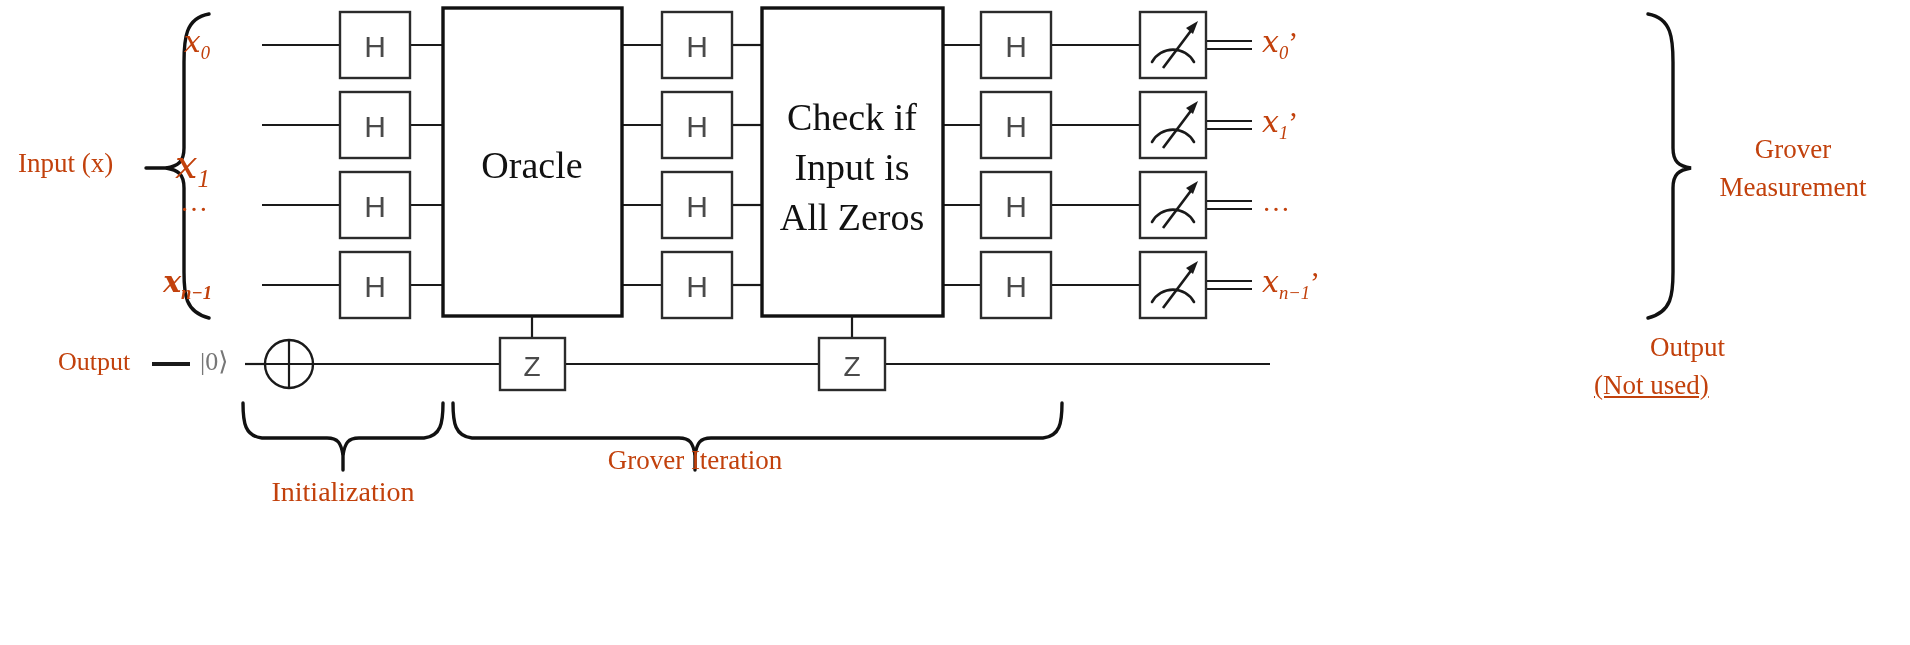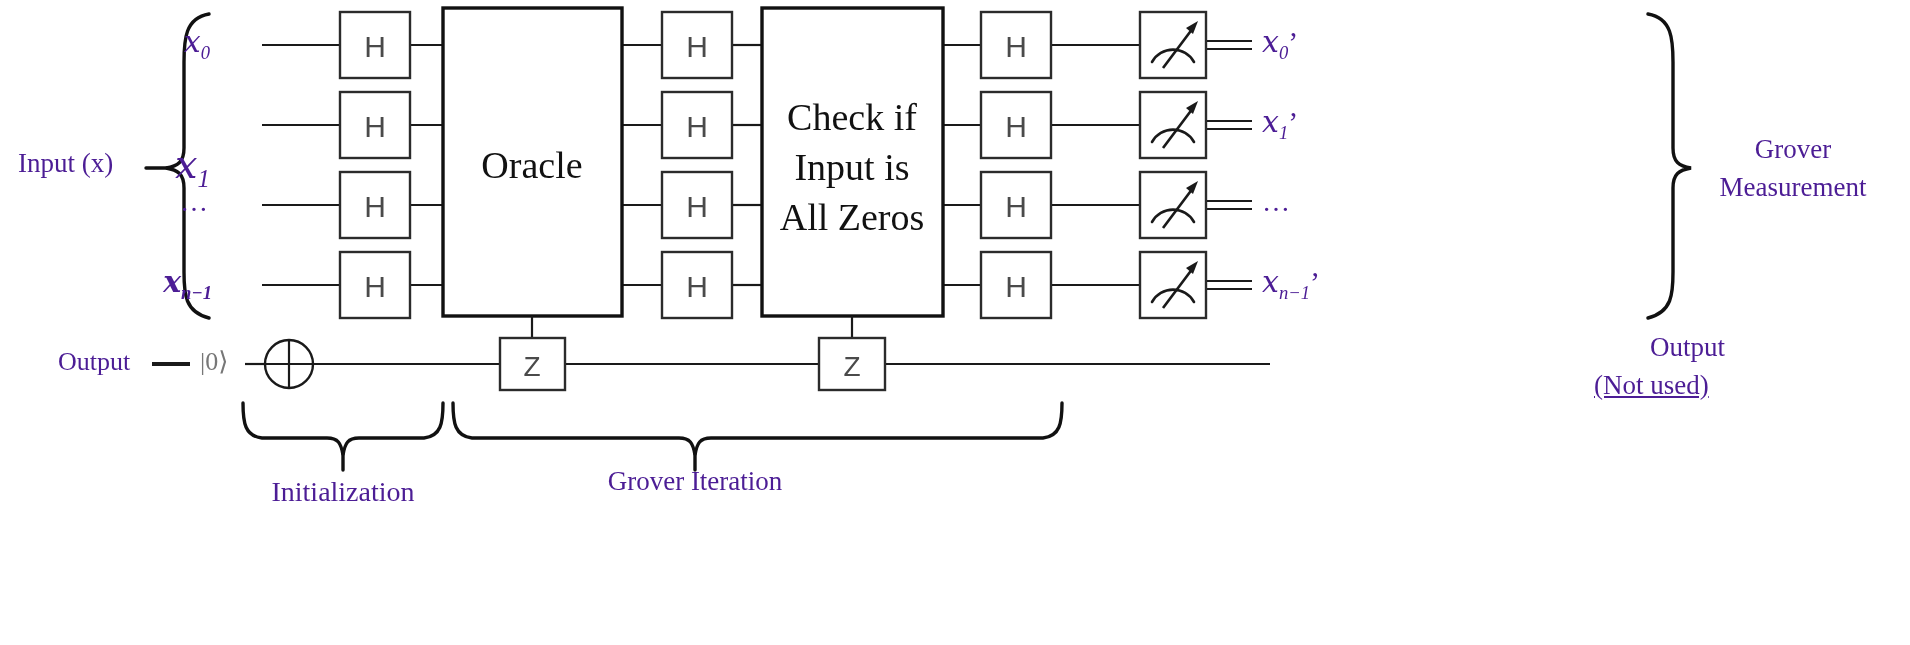--- a/index.html
+++ b/index.html
@@ -1,20 +1,20 @@
 <!DOCTYPE html>
 <html><head>
 <meta charset="utf-8">
 <style>
   html,body{margin:0;padding:0;background:#ffffff;}
   body{width:1910px;height:645px;overflow:hidden;
        font-family:"Liberation Serif", serif;}
   #stage{position:relative;width:1910px;height:645px;background:#fff;}
   svg#circuit{position:absolute;left:0;top:0;width:1910px;height:645px;}
-  .lbl{position:absolute;color:#4c1d95;white-space:nowrap;}
+  .lbl{position:absolute;color:#c2410c;white-space:nowrap;}
   .serif{font-family:"Liberation Serif", serif;}
   .mathit{font-family:"DejaVu Serif", serif;font-style:italic;}
   .gate-letter{font-family:"Liberation Sans", sans-serif;fill:#4a4a4a;}
   .blockword{font-family:"Liberation Serif", serif;fill:#111;}
   .ket{color:#777;font-family:"Liberation Serif", serif;}
   sub{font-size:0.62em;font-style:italic;}
   sup{font-size:0.62em;}
   .prime{font-style:normal;}
 </style>
 </head>
@@ -265,16 +265,16 @@
   </div>
 
   <div class="lbl serif" style="left:1793px; top:134px; font-size:27px; transform:translateX(-50%);">Grover</div>
   <div class="lbl serif" style="left:1793px; top:172px; font-size:27px; transform:translateX(-50%);">Measurement</div>
 
   <div class="lbl serif" style="left:1650px; top:332px; font-size:27px;">Output</div>
   <div class="lbl serif" style="left:1594px; top:370px; font-size:27px;text-decoration:underline;">(Not used)</div>
 
   <div class="lbl serif" style="left:343px; top:476px; font-size:28px; transform:translateX(-50%);">Initialization</div>
 
-  <div class="lbl serif" style="left:695px; top:466px; font-size:27px; transform:translateX(-50%);">Grover Iteration</div>
+  <div class="lbl serif" style="left:695px; top:445px; font-size:27px; transform:translateX(-50%);">Grover Iteration</div>
 
 
 </div>
 
 </body></html>

